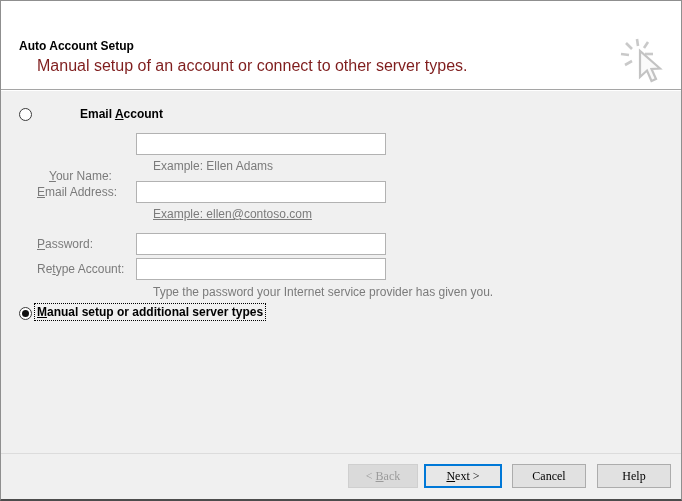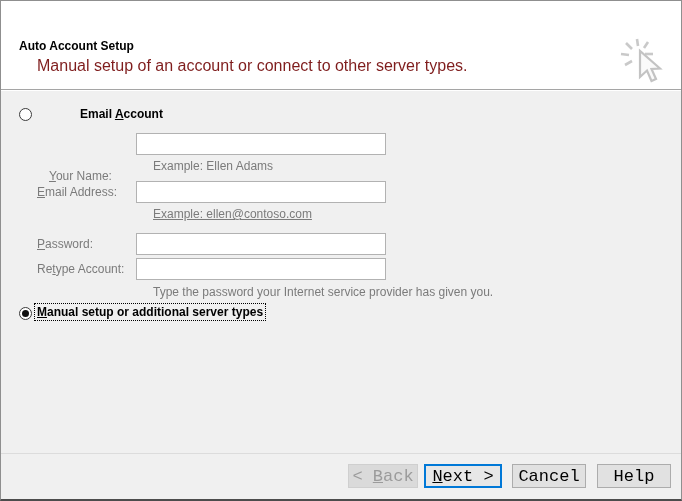--- a/index.html
+++ b/index.html
@@ -65,21 +65,21 @@
     font-family:"Liberation Sans","DejaVu Sans",sans-serif; font-size:12px;
     padding:0 4px; color:#444;
   }
   .example { position:absolute; color:#7b7b7b;text-align:right; }
   
   .footer-sep { position:absolute; left:0; right:0; top:452px; height:1px; background:#dcdcdc; }
   .footer { position:absolute; top:453px; left:0; right:0; bottom:0; background:#f0f0f0; }
   .btn {
     position:absolute; top:10px; height:24px;
     background:#e1e1e1; border:1px solid #acacac;
-    font-family:Liberation Mono, monospace; font-size:17px; color:#000;
+    font-family:Liberation Serif, serif; font-size:12px; color:#000;
     cursor:pointer;
   }
   .btn:disabled, .btn.disabled {
     background:#dadada; border-color:#cfcfcf; color:#9b9b9b; cursor:default;
   }
   .btn.default { border:2px solid #0078d7; background:#e7e7e7; }
   .btn-back   { left:347px; width:70px; }
   .btn-next   { left:423px; width:78px; }
   .btn-cancel { left:511px; width:74px; }
   .btn-help   { left:596px; width:74px; }

